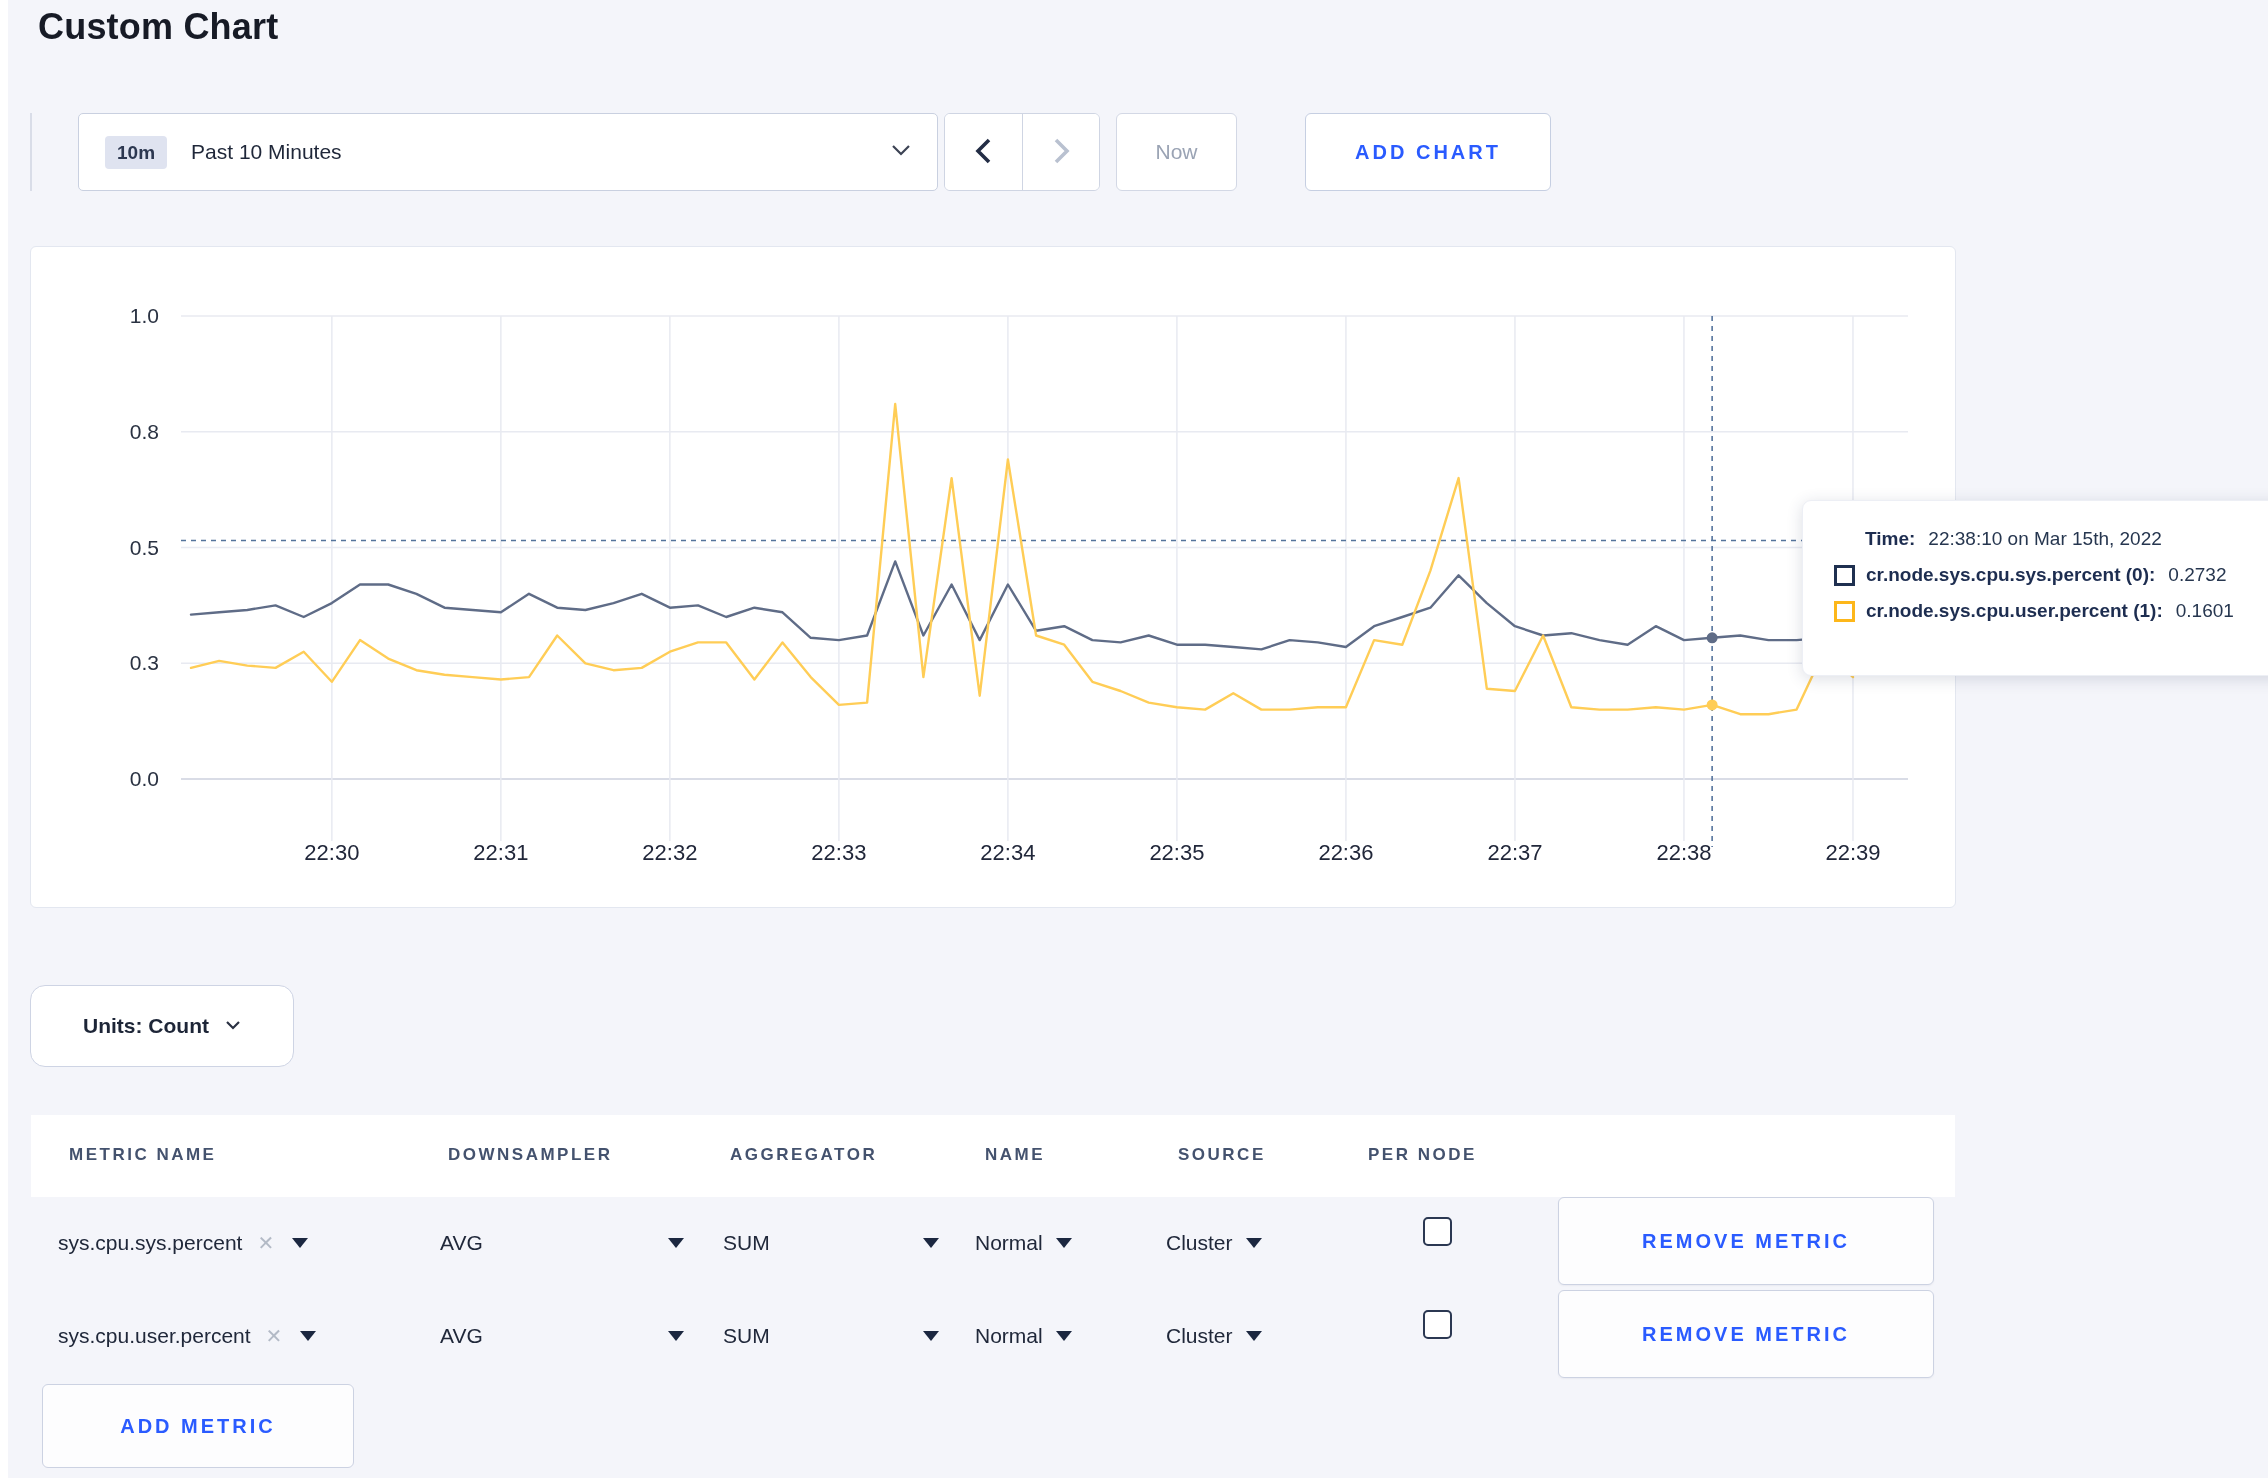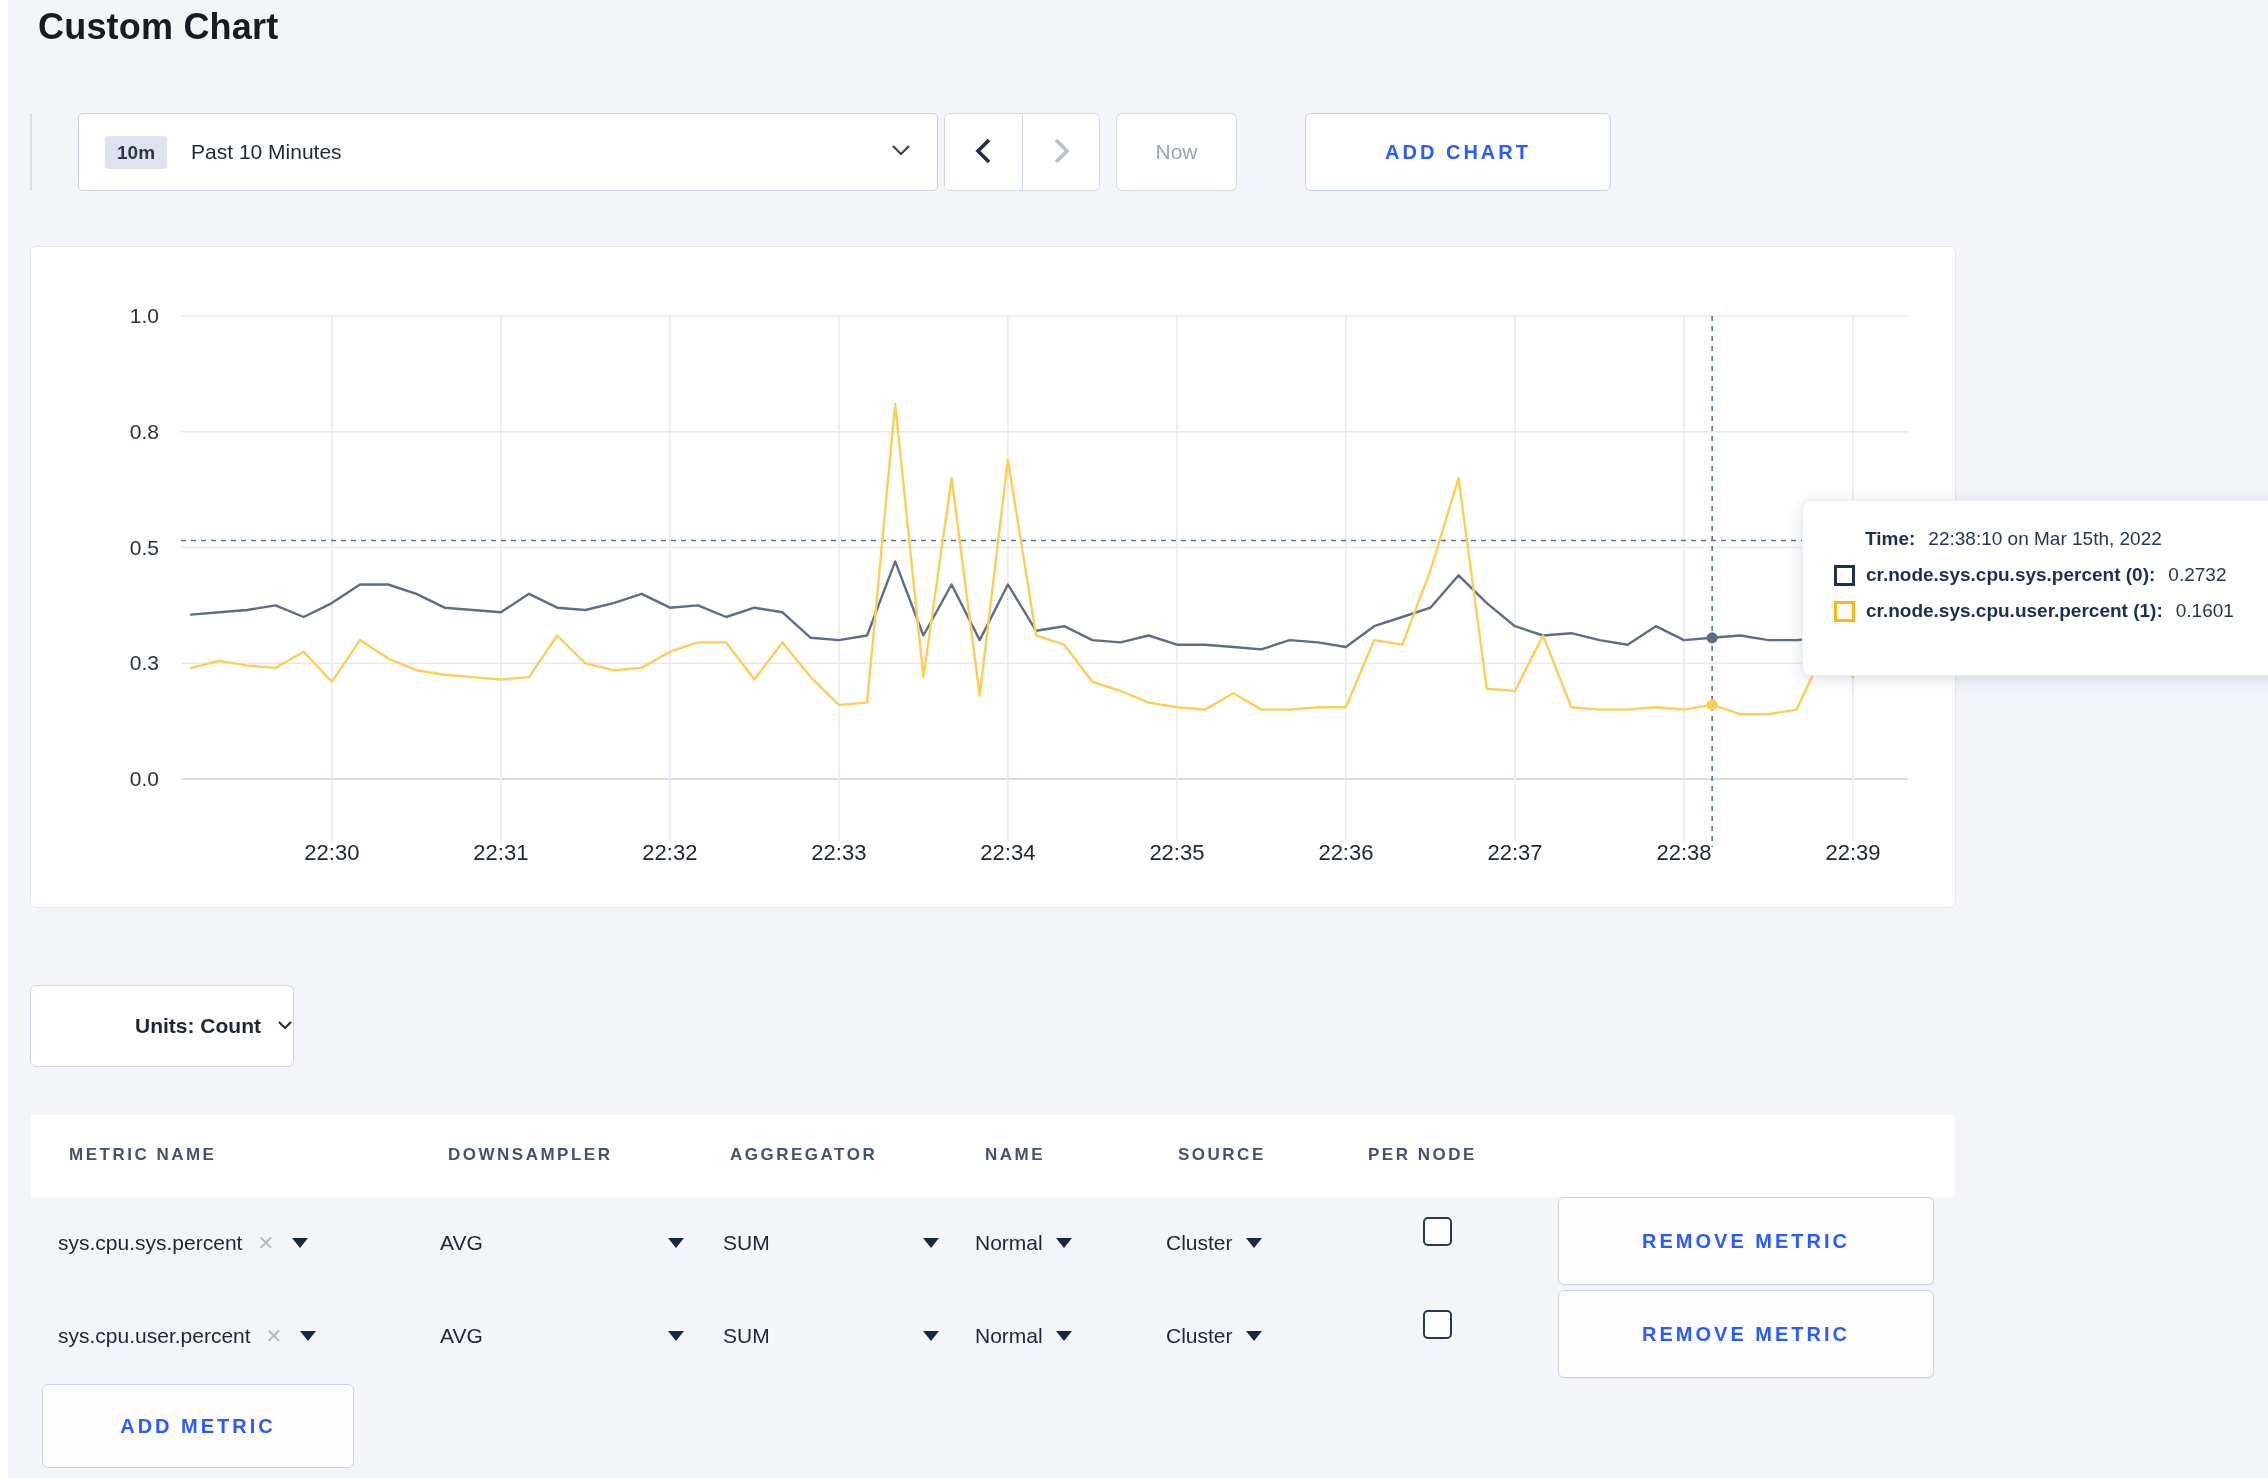--- a/index.html
+++ b/index.html
@@ -17,41 +17,41 @@
   .range-badge{background:#dfe3f0;color:#2c3750;font-size:19px;font-weight:bold;border-radius:4px;
     padding:7px 12px;line-height:1;}
   .range-label{margin-left:24px;font-size:21px;color:#1f2739;}
   .time-select .chev{margin-left:auto;}
   .nav-group{left:944px;top:113px;width:156px;height:78px;background:#fff;border:1px solid #cfd5e3;
     border-radius:6px;display:flex;box-sizing:border-box;overflow:hidden;}
   .nav-btn{flex:1;display:flex;align-items:center;justify-content:center;cursor:pointer;background:#fff;border:none;}
   .nav-btn + .nav-btn{border-left:1px solid #cfd5e3;}
   .now-btn{left:1116px;top:113px;width:121px;height:78px;background:#fff;border:1px solid #d3d8e5;border-radius:6px;
     color:#9aa3b4;font-size:21px;display:flex;align-items:center;justify-content:center;cursor:default;}
-  .add-chart-btn{left:1305px;top:113px;width:306px;height:78px;background:#fff;border:1px solid #c6cfe2;border-radius:6px;
+  .add-chart-btn{left:1305px;top:113px;width:246px;height:78px;background:#fff;border:1px solid #c6cfe2;border-radius:6px;
     color:#2a5bff;font-size:20px;font-weight:600;letter-spacing:3px;display:flex;align-items:center;justify-content:center;cursor:pointer;}
 
   
   .chart-card{left:30px;top:246px;width:1924px;height:660px;background:#fff;border:1px solid #e3e7f0;border-radius:6px;}
   .chart-card svg{display:block;}
 
   
   .chart-tooltip{left:1802px;top:500px;width:536px;height:176px;background:#fff;border:1px solid #edeff5;border-radius:9px;
     box-shadow:0 3px 16px rgba(40,52,84,.16);box-sizing:border-box;padding:27px 26px 0 31px;z-index:5;
     display:flex;flex-direction:column;gap:14px;}
   .tt-row{display:flex;align-items:center;font-size:19px;color:#1e2e4e;white-space:nowrap;}
   .tt-spacer{width:31px;flex:none;}
   .tt-swatch{width:15px;height:15px;flex:none;margin-right:11px;background:#fff;border:3px solid #1f3050;}
   .tt-swatch.user{border-color:#fdb71a;}
   .tt-label{font-weight:bold;color:#1d2d50;}
   .tt-value{margin-left:13px;color:#26364f;}
 
   
-  .units-btn{left:30px;top:985px;width:262px;height:80px;background:#fff;border:1px solid #ced4e4;border-radius:6px;
-    display:flex;align-items:center;justify-content:flex-end;gap:16px;cursor:pointer;}
+  .units-btn{left:30px;top:985px;width:262px;height:80px;background:#fff;border:1px solid #ced4e4;border-radius:15px;
+    display:flex;align-items:center;justify-content:center;gap:16px;cursor:pointer;}
   .units-label{font-size:21px;font-weight:bold;color:#1d2537;}
   .remove-chart-btn{left:310px;top:985px;width:365px;height:80px;background:#fff;border:1px solid #ccd3e6;border-radius:5px;
     color:#2a5bff;font-size:20px;font-weight:600;letter-spacing:3px;display:flex;align-items:center;justify-content:center;cursor:pointer;}
 
   
   .table-header-band{left:31px;top:1115px;width:1924px;height:82px;background:#fff;}
   .th{position:absolute;top:30px;font-size:17px;font-weight:600;letter-spacing:2.5px;color:#44526e;white-space:nowrap;}
   .metric-row{left:30px;width:1924px;height:92px;}
   .cell{position:absolute;top:0;height:92px;display:flex;align-items:center;font-size:21px;color:#20283a;white-space:nowrap;}
   .x-icon{color:#b3bac6;font-size:20px;margin-left:15px;cursor:pointer;}

